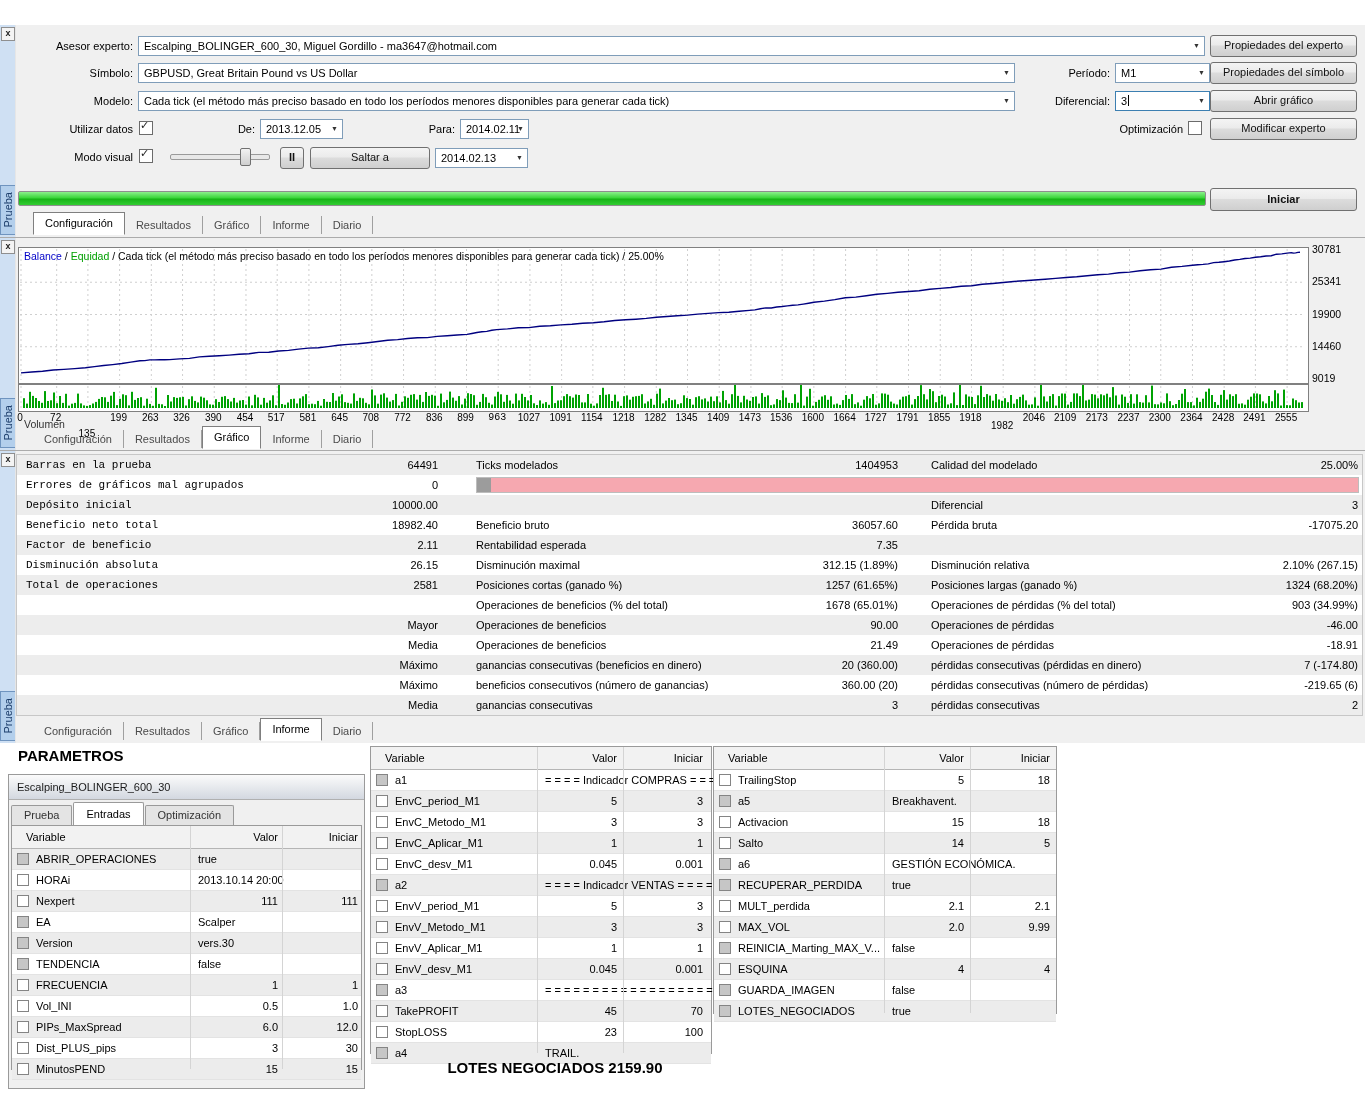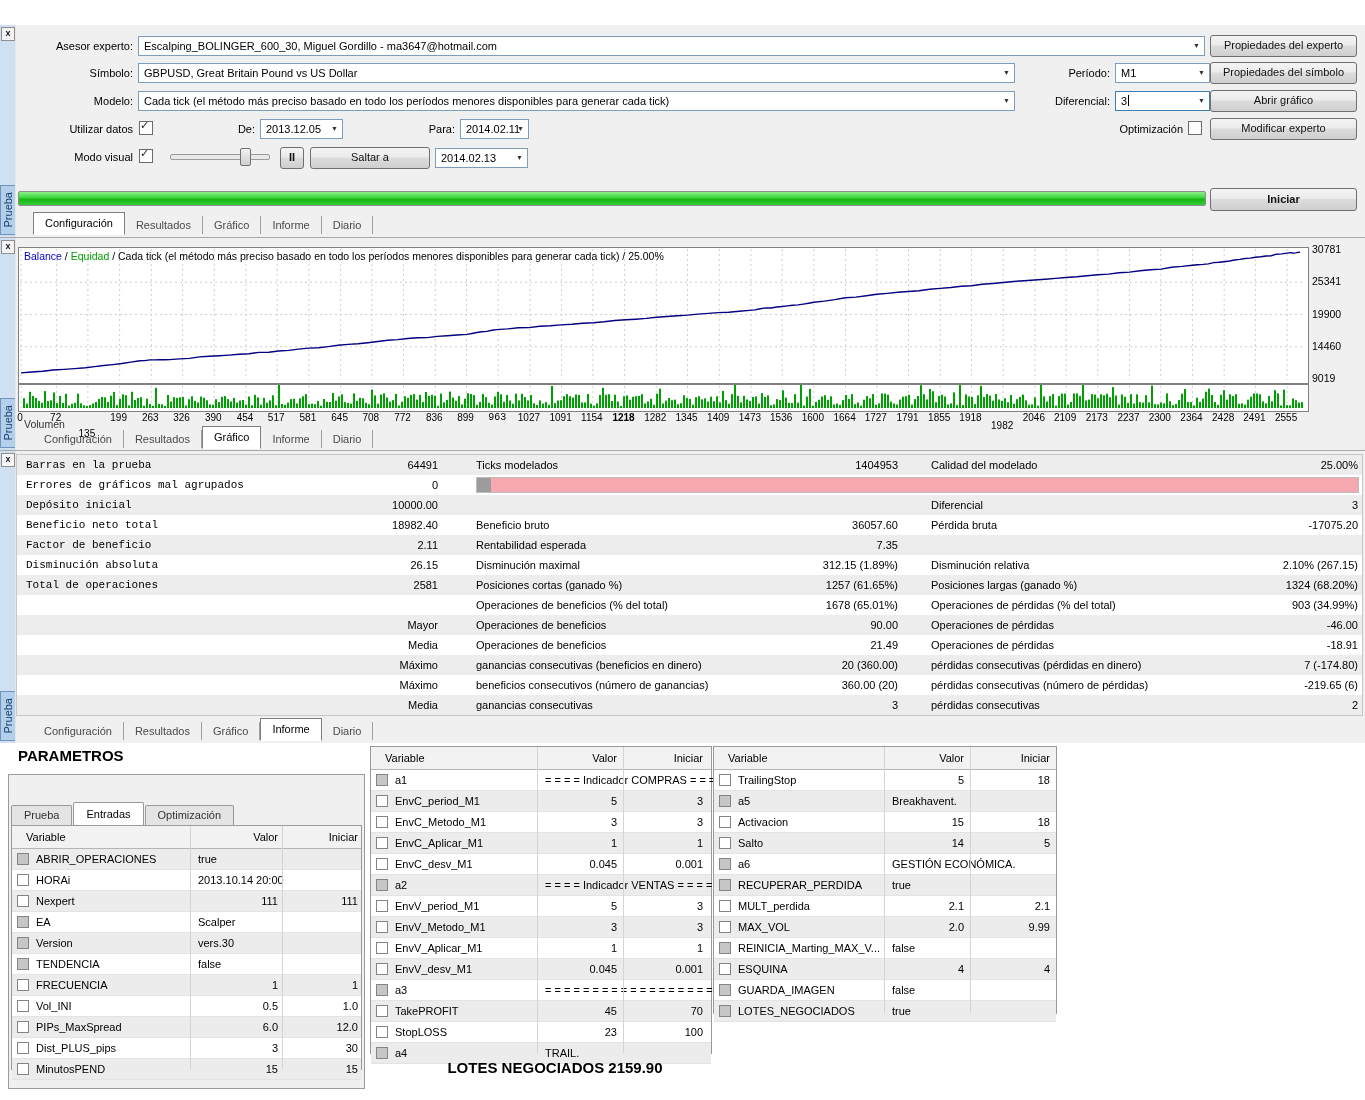--- a/index.html
+++ b/index.html
@@ -730,21 +730,21 @@
         <div class="xl" style="left: 274.911px; top: 0px; position: absolute;">581</div>
         <div class="xl" style="left: 306.626px; top: 0px; position: absolute;">645</div>
         <div class="xl" style="left: 337.845px; top: 0px; position: absolute;">708</div>
         <div class="xl" style="left: 369.56px; top: 0px; position: absolute;">772</div>
         <div class="xl" style="left: 401.275px; top: 0px; position: absolute;">836</div>
         <div class="xl" style="left: 432.494px; top: 0px; position: absolute;">899</div>
         <div class="xl" style="left: 464.209px; top: 0px; position: absolute; font-family: Liberation Mono, monospace;">963</div>
         <div class="xl" style="left: 495.924px; top: 0px; position: absolute;">1027</div>
         <div class="xl" style="left: 527.639px; top: 0px; position: absolute;">1091</div>
         <div class="xl" style="left: 558.858px; top: 0px; position: absolute;">1154</div>
-        <div class="xl" style="left: 590.573px; top: 0px; position: absolute; font-weight: bold;">1218</div>
+        <div class="xl" style="left: 590.573px; top: 0px; position: absolute;">1218</div>
         <div class="xl" style="left: 622.288px; top: 0px; position: absolute;">1282</div>
         <div class="xl" style="left: 653.507px; top: 0px; position: absolute;">1345</div>
         <div class="xl" style="left: 685.222px; top: 0px; position: absolute;">1409</div>
         <div class="xl" style="left: 716.937px; top: 0px; position: absolute;">1473</div>
         <div class="xl" style="left: 748.156px; top: 0px; position: absolute;">1536</div>
         <div class="xl" style="left: 779.871px; top: 0px; position: absolute;">1600</div>
         <div class="xl" style="left: 811.586px; top: 0px; position: absolute;">1664</div>
         <div class="xl" style="left: 842.805px; top: 0px; position: absolute;">1727</div>
         <div class="xl" style="left: 874.52px; top: 0px; position: absolute;">1791</div>
         <div class="xl" style="left: 906.235px; top: 0px; position: absolute;">1855</div>
@@ -878,20 +878,21 @@
         <span class="tab">Gráfico</span>
         <span class="tab active">Informe</span>
         <span class="tab">Diario</span>
       </div>
   </div>
 
   <div id="section-params">
     <div id="params-heading">PARAMETROS</div>
 
     <div id="left-panel">
+      <div id="lp-title">Escalping_BOLINGER_600_30</div>
       <div id="lp-tabs">
           <span class="ltab">Prueba</span>
           <span class="ltab active">Entradas</span>
           <span class="ltab">Optimización</span>
         </div>
       <div class="ptable" id="ltable">
         <i class="colsep cs1"></i>
           <i class="colsep cs2"></i>
         <div class="phead">
           <span class="phv">Variable</span>

